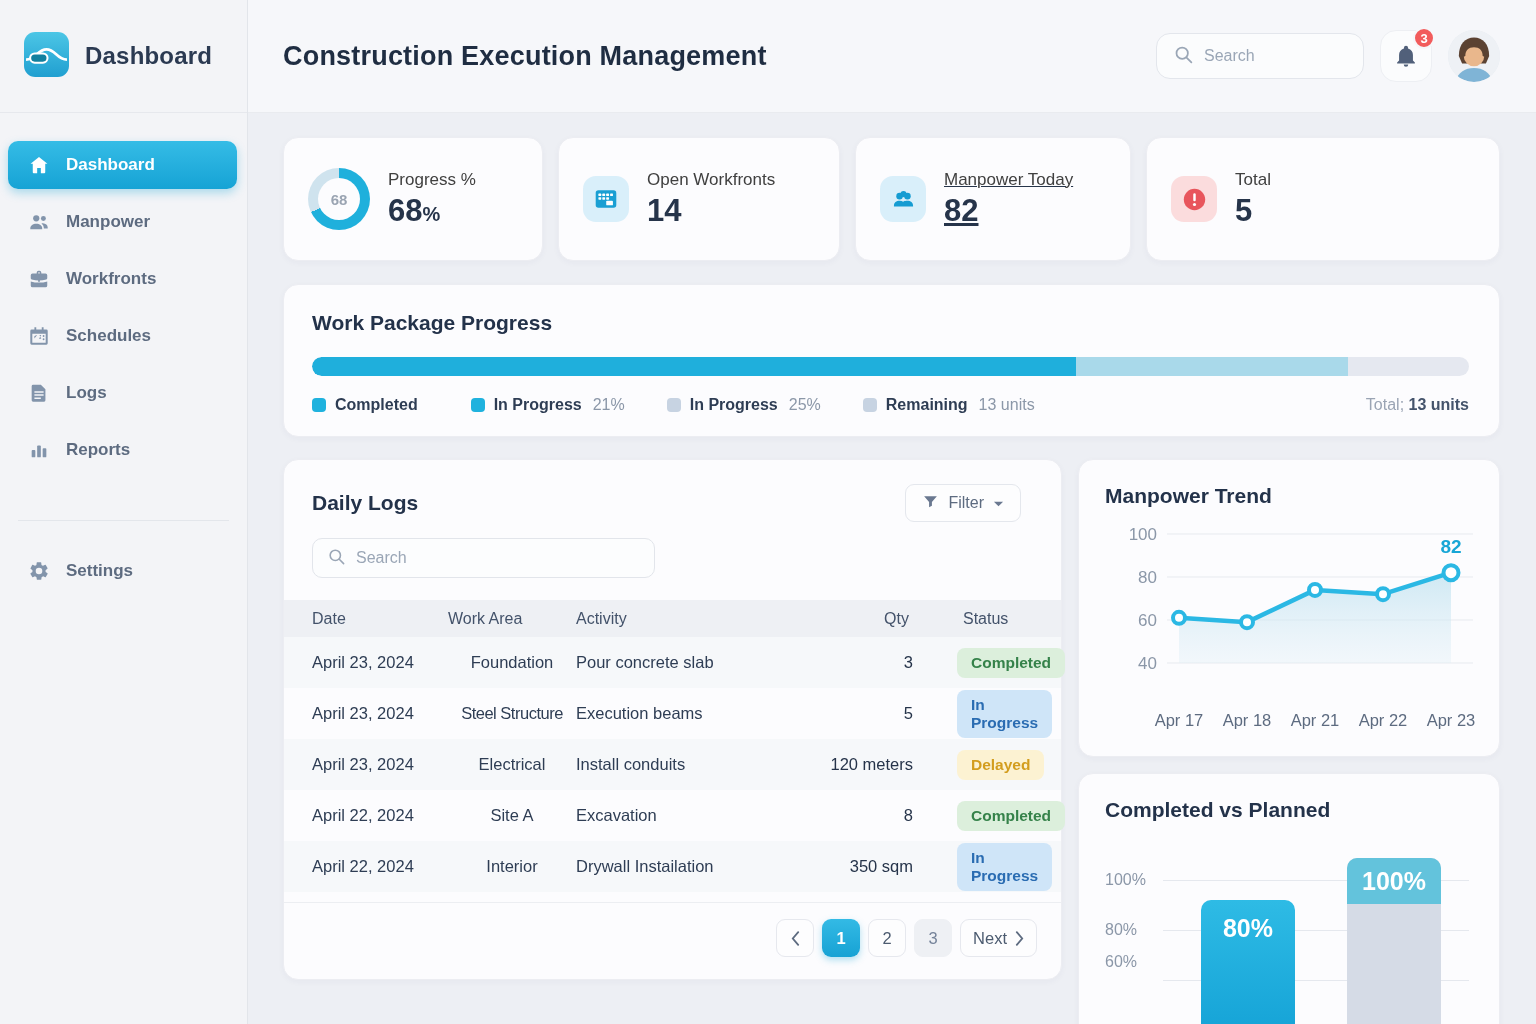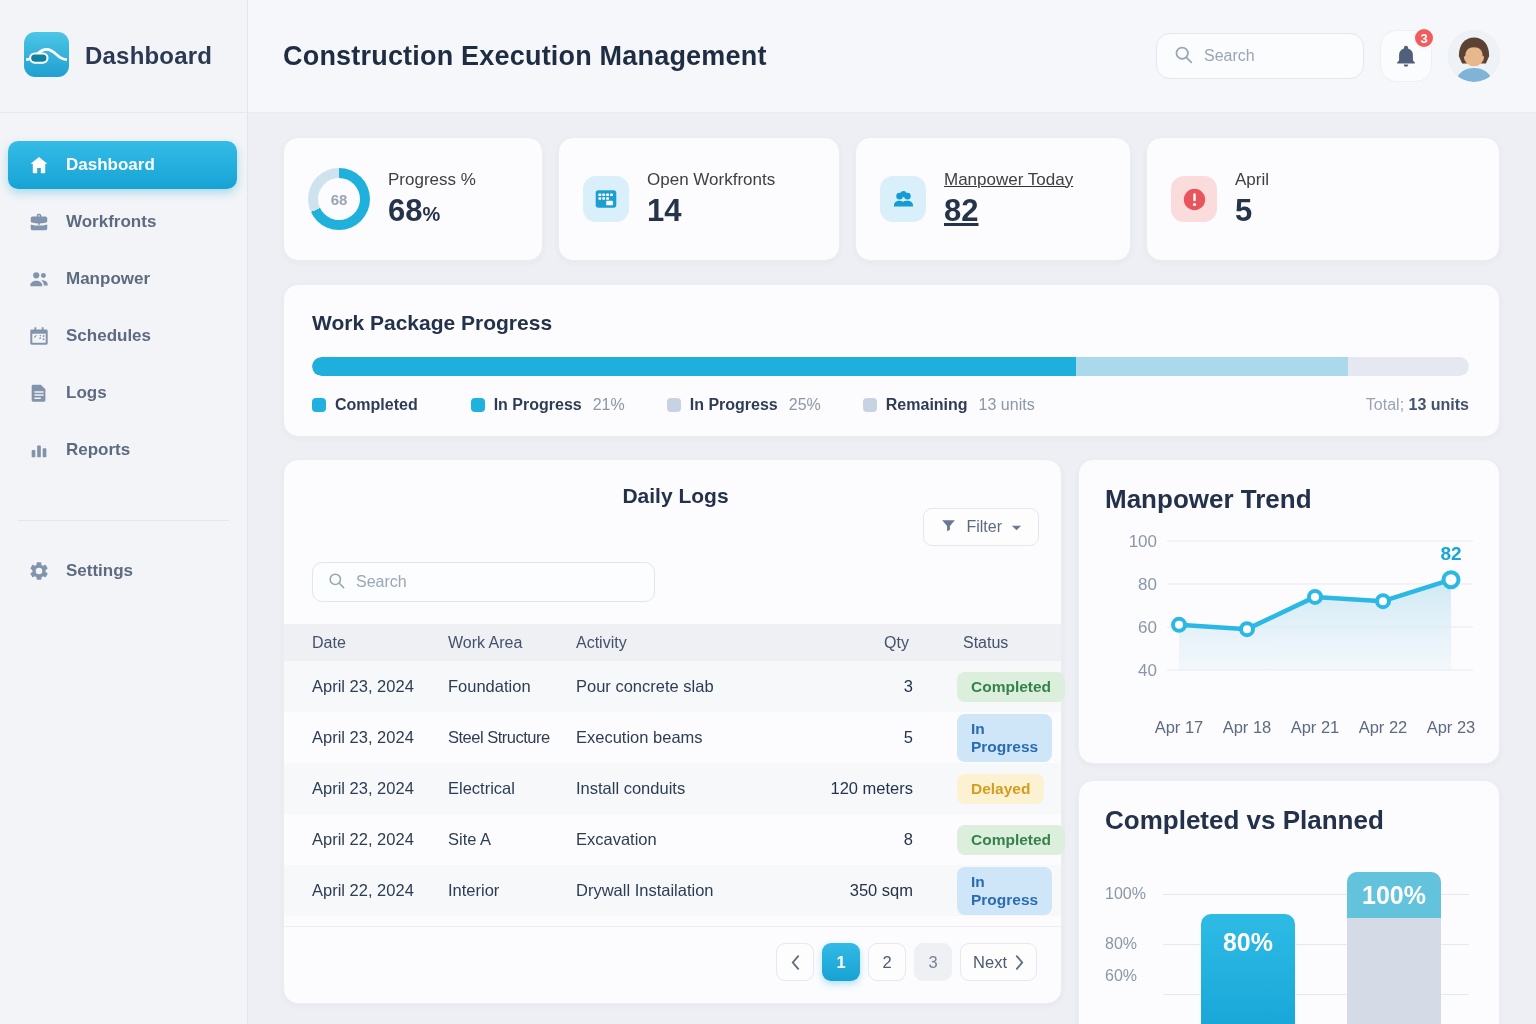--- a/index.html
+++ b/index.html
@@ -114,21 +114,21 @@
   .leg-label{ color:#2e3d54; font-weight:bold; }
   .leg-val{ color:#8b97a8; margin-left:2px; }
   .wp-total{ margin-left:auto; color:#9aa4b4; }
   .wp-total b{ color:#44536b; }
 
   
   .lower{ display:flex; gap:16px; margin-top:22px; align-items:flex-start; }
 
   
   .logs-card{ width:779px; padding:24px 0 18px 0; }
-  .logs-head{ display:flex; align-items:center; padding:0 22px 0 28px;flex-direction:column; }
+  .logs-head{ display:flex; align-items:center; padding:0 40px 0 28px; }
   .logs-title{ font-size:21px; font-weight:bold; color:#23324a; }
   .filter-btn{
     margin-left:auto; height:38px; background:#fdfdfe; border:1px solid #e4e7ed;
     border-radius:9px; display:flex; align-items:center; gap:9px; padding:0 16px;
     color:#5d6b80; font-size:16px; cursor:pointer;
   }
   .logs-search{
     margin:16px 0 0 28px; width:343px; height:40px; border:1px solid #e2e5eb;
     border-radius:10px; background:#fcfdfe; display:flex; align-items:center; gap:10px; padding:0 14px;
   }
@@ -145,42 +145,42 @@
   .td-qty{ text-align:right; padding-right:26px; }
   .tr.head .td-qty{ padding-right:30px; }
   .td-status{ display:flex; justify-content:flex-start; padding-left:18px; }
   .tr.head .td-status{ padding-left:24px; }
   .pill{
     padding:6px 14px; border-radius:8px; font-size:15.5px; font-weight:bold;
   }
   .badge-green{ background:#dcefdc; color:#35824a; }
   .badge-blue{ background:#cfe5f8; color:#2a6cb2; }
   .badge-amber{ background:#fcf2d2; color:#d39d1e; }
-  .area-cell{ color:#2e3d54; } .date-cell{ color:#2e3d54; } .act-cell{ color:#2e3d54; }
+  .area-cell{ color:#2e3d54;text-align:center; } .date-cell{ color:#2e3d54; } .act-cell{ color:#2e3d54; }
 
   .pagination{
     border-top:1px solid #eceef2; margin-top:10px; padding:16px 24px 4px 0;
     display:flex; justify-content:flex-end; gap:8px;
   }
   .pg-btn{
     min-width:38px; height:38px; border-radius:9px; border:1px solid #e6e8ee;
     background:#fdfdfe; display:flex; align-items:center; justify-content:center;
     font-size:16.5px; color:#4c5b70; cursor:pointer; padding:0 12px;
   }
   .pg-btn.active{
     background:linear-gradient(180deg,#33bae5,#17a2d4); color:#fff; border:none;
     font-weight:bold; box-shadow:0 3px 7px rgba(34,170,215,.35);
   }
   .pg-btn.muted{ background:#eef0f4; border-color:#eef0f4; color:#75839a; }
   .pg-next{ gap:8px; }
 
   
   .right-col{ flex:1; display:flex; flex-direction:column; gap:16px; }
   .chart-card{ padding:24px 22px 16px 26px; }
-  .chart-title{ font-size:26px; font-weight:bold; color:#23324a; }
+  .chart-title{ font-size:21px; font-weight:bold; color:#23324a; }
 
   
   .bar-plot{ position:relative; height:216px; margin-top:18px; }
   .gridline{ position:absolute; left:58px; right:8px; height:1px; background:#e5e8ee; }
   .ytick{ position:absolute; left:0; transform:translateY(-50%); font-size:16px; color:#8b97a8; }
   .bars{ position:absolute; left:70px; right:10px; bottom:16px; top:0;
          display:flex; justify-content:space-around; align-items:flex-end; }
   .bar{ width:94px; border-radius:10px 10px 2px 2px; position:relative; }
   .bar.completed{ background:linear-gradient(180deg,#2ebbe5,#14a2d6); }
   .bar.completed .bar-label{
@@ -219,35 +219,35 @@
       <span class="ic">
         <svg viewBox="0 0 24 24" width="22" height="22" fill="currentColor">
             <path d="M12 3.2 2.8 10.6h2.4V20a1 1 0 0 0 1 1H10v-5.6h4V21h3.8a1 1 0 0 0 1-1v-9.4h2.4L12 3.2z"></path>
           </svg>
       </span>
       <span>Dashboard</span>
     </div>
     <div class="nav-item">
       <span class="ic">
         <svg viewBox="0 0 24 24" width="22" height="22" fill="currentColor">
-            <path d="M9.5 6V5a2 2 0 0 1 2-2h1a2 2 0 0 1 2 2v1H19a2 2 0 0 1 2 2v3.3c0 .6-.5 1-1 1.2-2.6.8-5.3 1.2-8 1.2s-5.4-.4-8-1.2c-.5-.2-1-.6-1-1.2V8a2 2 0 0 1 2-2h4.5zm1.7 0h1.6V5a.3.3 0 0 0-.3-.3h-1a.3.3 0 0 0-.3.3v1zM3 14.6c2.9.9 5.9 1.3 9 1.3s6.1-.4 9-1.3V19a2 2 0 0 1-2 2H5a2 2 0 0 1-2-2v-4.4zM11 13h2v2h-2v-2z"></path>
-          </svg>
-      </span>
-      <span>Workfronts</span>
-    </div>
-    <div class="nav-item">
-      <span class="ic">
-        <svg viewBox="0 0 24 24" width="22" height="22" fill="currentColor">
             <circle cx="9" cy="8" r="3.4"></circle>
             <path d="M2.5 19c0-3 2.9-5 6.5-5s6.5 2 6.5 5v1h-13v-1z"></path>
             <circle cx="16.8" cy="8.2" r="2.7"></circle>
             <path d="M16.3 13.3c3 .2 5.2 2 5.2 4.7v1h-4.2c0-2.3-1-4.2-2.6-5.4.5-.2 1-.3 1.6-.3z"></path>
           </svg>
       </span>
       <span>Manpower</span>
+    </div>
+    <div class="nav-item">
+      <span class="ic">
+        <svg viewBox="0 0 24 24" width="22" height="22" fill="currentColor">
+            <path d="M9.5 6V5a2 2 0 0 1 2-2h1a2 2 0 0 1 2 2v1H19a2 2 0 0 1 2 2v3.3c0 .6-.5 1-1 1.2-2.6.8-5.3 1.2-8 1.2s-5.4-.4-8-1.2c-.5-.2-1-.6-1-1.2V8a2 2 0 0 1 2-2h4.5zm1.7 0h1.6V5a.3.3 0 0 0-.3-.3h-1a.3.3 0 0 0-.3.3v1zM3 14.6c2.9.9 5.9 1.3 9 1.3s6.1-.4 9-1.3V19a2 2 0 0 1-2 2H5a2 2 0 0 1-2-2v-4.4zM11 13h2v2h-2v-2z"></path>
+          </svg>
+      </span>
+      <span>Workfronts</span>
     </div>
     <div class="nav-item">
       <span class="ic">
         <svg viewBox="0 0 24 24" width="22" height="22" fill="currentColor">
             <path d="M7 2.5h2v3H7zM15 2.5h2v3h-2z"></path>
             <path d="M4 5h16a1.5 1.5 0 0 1 1.5 1.5V20A1.5 1.5 0 0 1 20 21.5H4A1.5 1.5 0 0 1 2.5 20V6.5A1.5 1.5 0 0 1 4 5zm.7 4.5v9.8h14.6V9.5H4.7z"></path>
             <path d="M7 12l3-1-3 3.6zM12.5 11h2l-2.6 4h2.6"></path>
             <circle cx="17" cy="12" r="1"></circle>
             <circle cx="17" cy="15.5" r="1"></circle>
           </svg>
@@ -378,21 +378,21 @@
 
       <div class="card kpi kpi-4">
         <div class="tile red">
           <svg viewBox="0 0 24 24" width="27" height="27">
               <circle cx="12" cy="12" r="9.5" fill="#e8555c"></circle>
               <rect x="10.9" y="6.5" width="2.2" height="7" rx="1.1" fill="#ffffff"></rect>
               <circle cx="12" cy="16.4" r="1.4" fill="#ffffff"></circle>
             </svg>
         </div>
         <div>
-          <div class="kpi-label">April</div>
+          <div class="kpi-label">Total</div>
           <div class="kpi-value">5</div>
         </div>
       </div>
     </div>
 
     <div class="card wp-card">
       <div class="wp-title">Work Package Progress</div>
       <div class="wp-bar" id="wp-bar">
           <div class="wp-seg" style="width: 66%; background: rgb(31, 175, 220);"></div>
           <div class="wp-seg" style="width: 23.5%; background: rgb(169, 217, 234);"></div>

